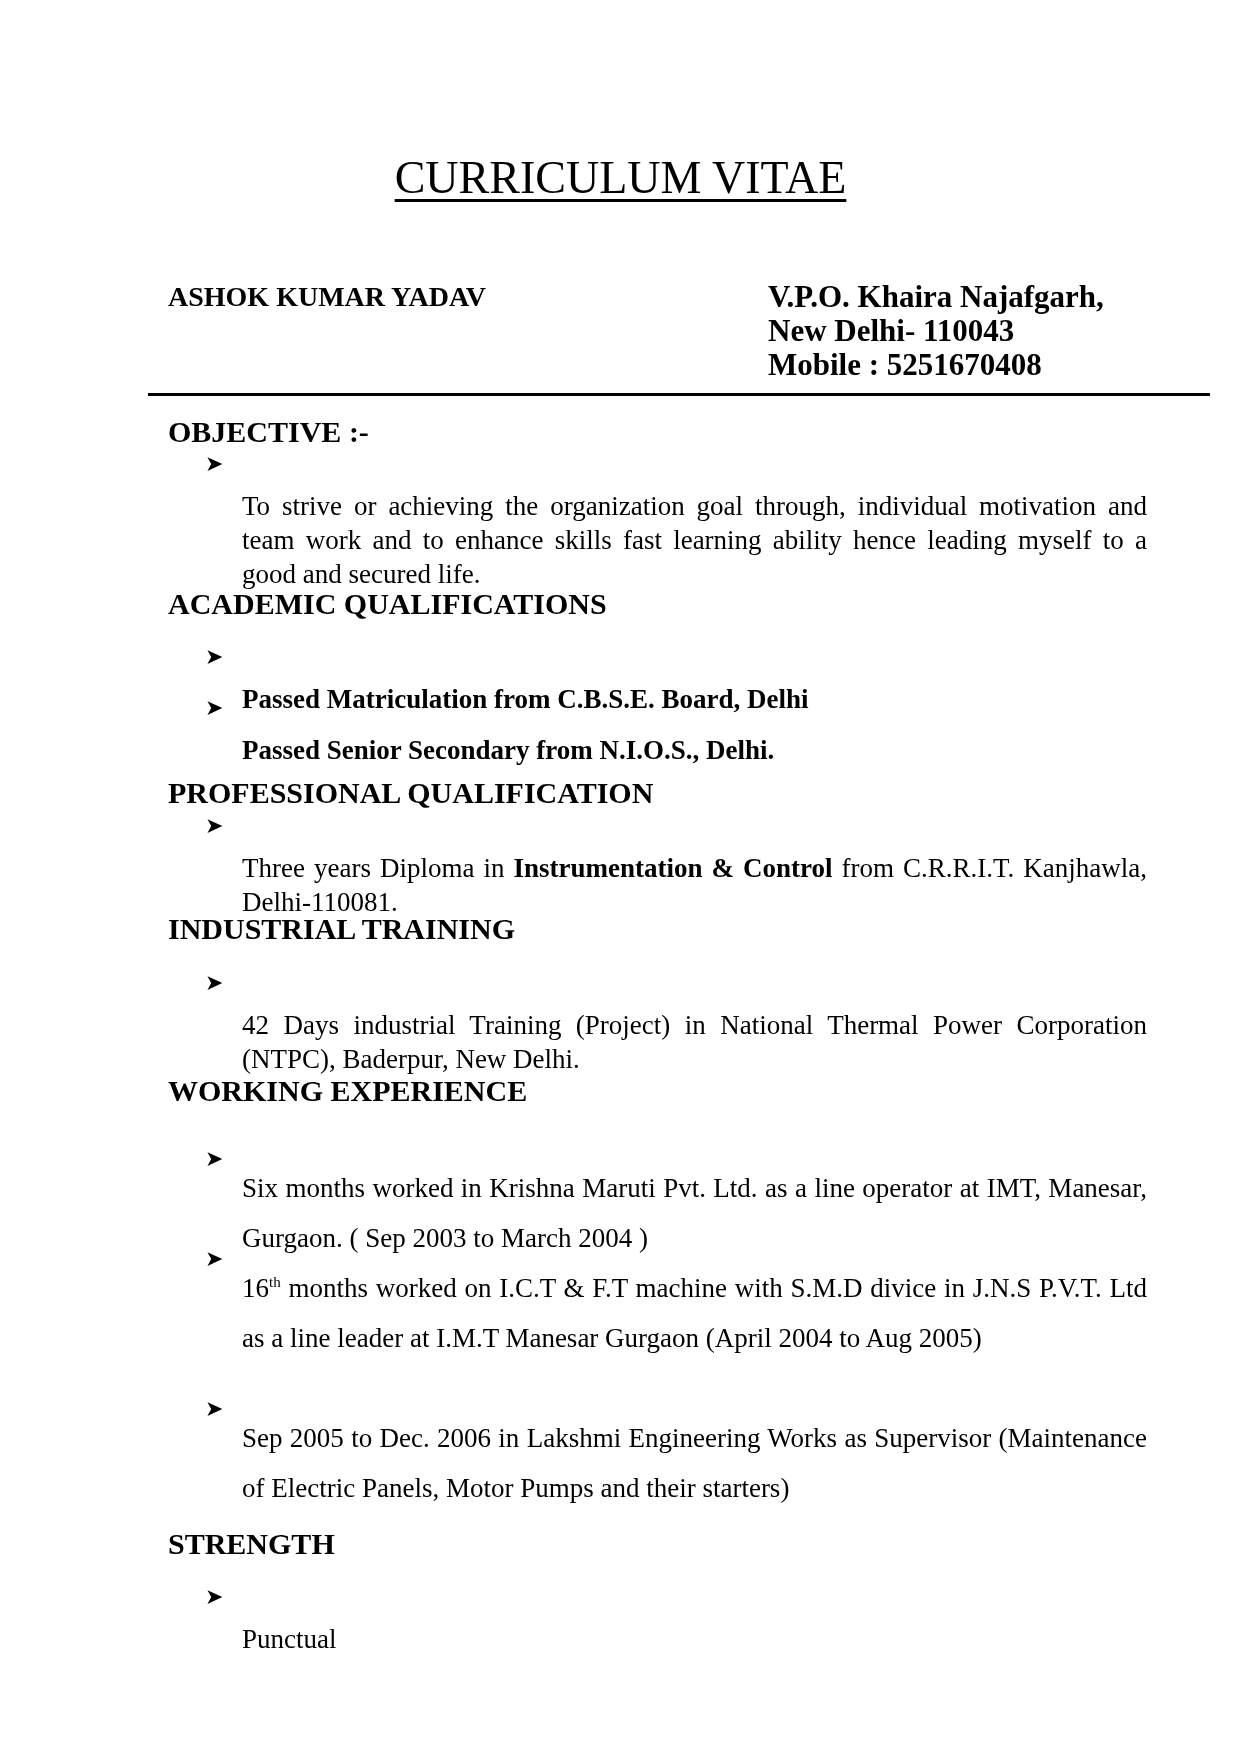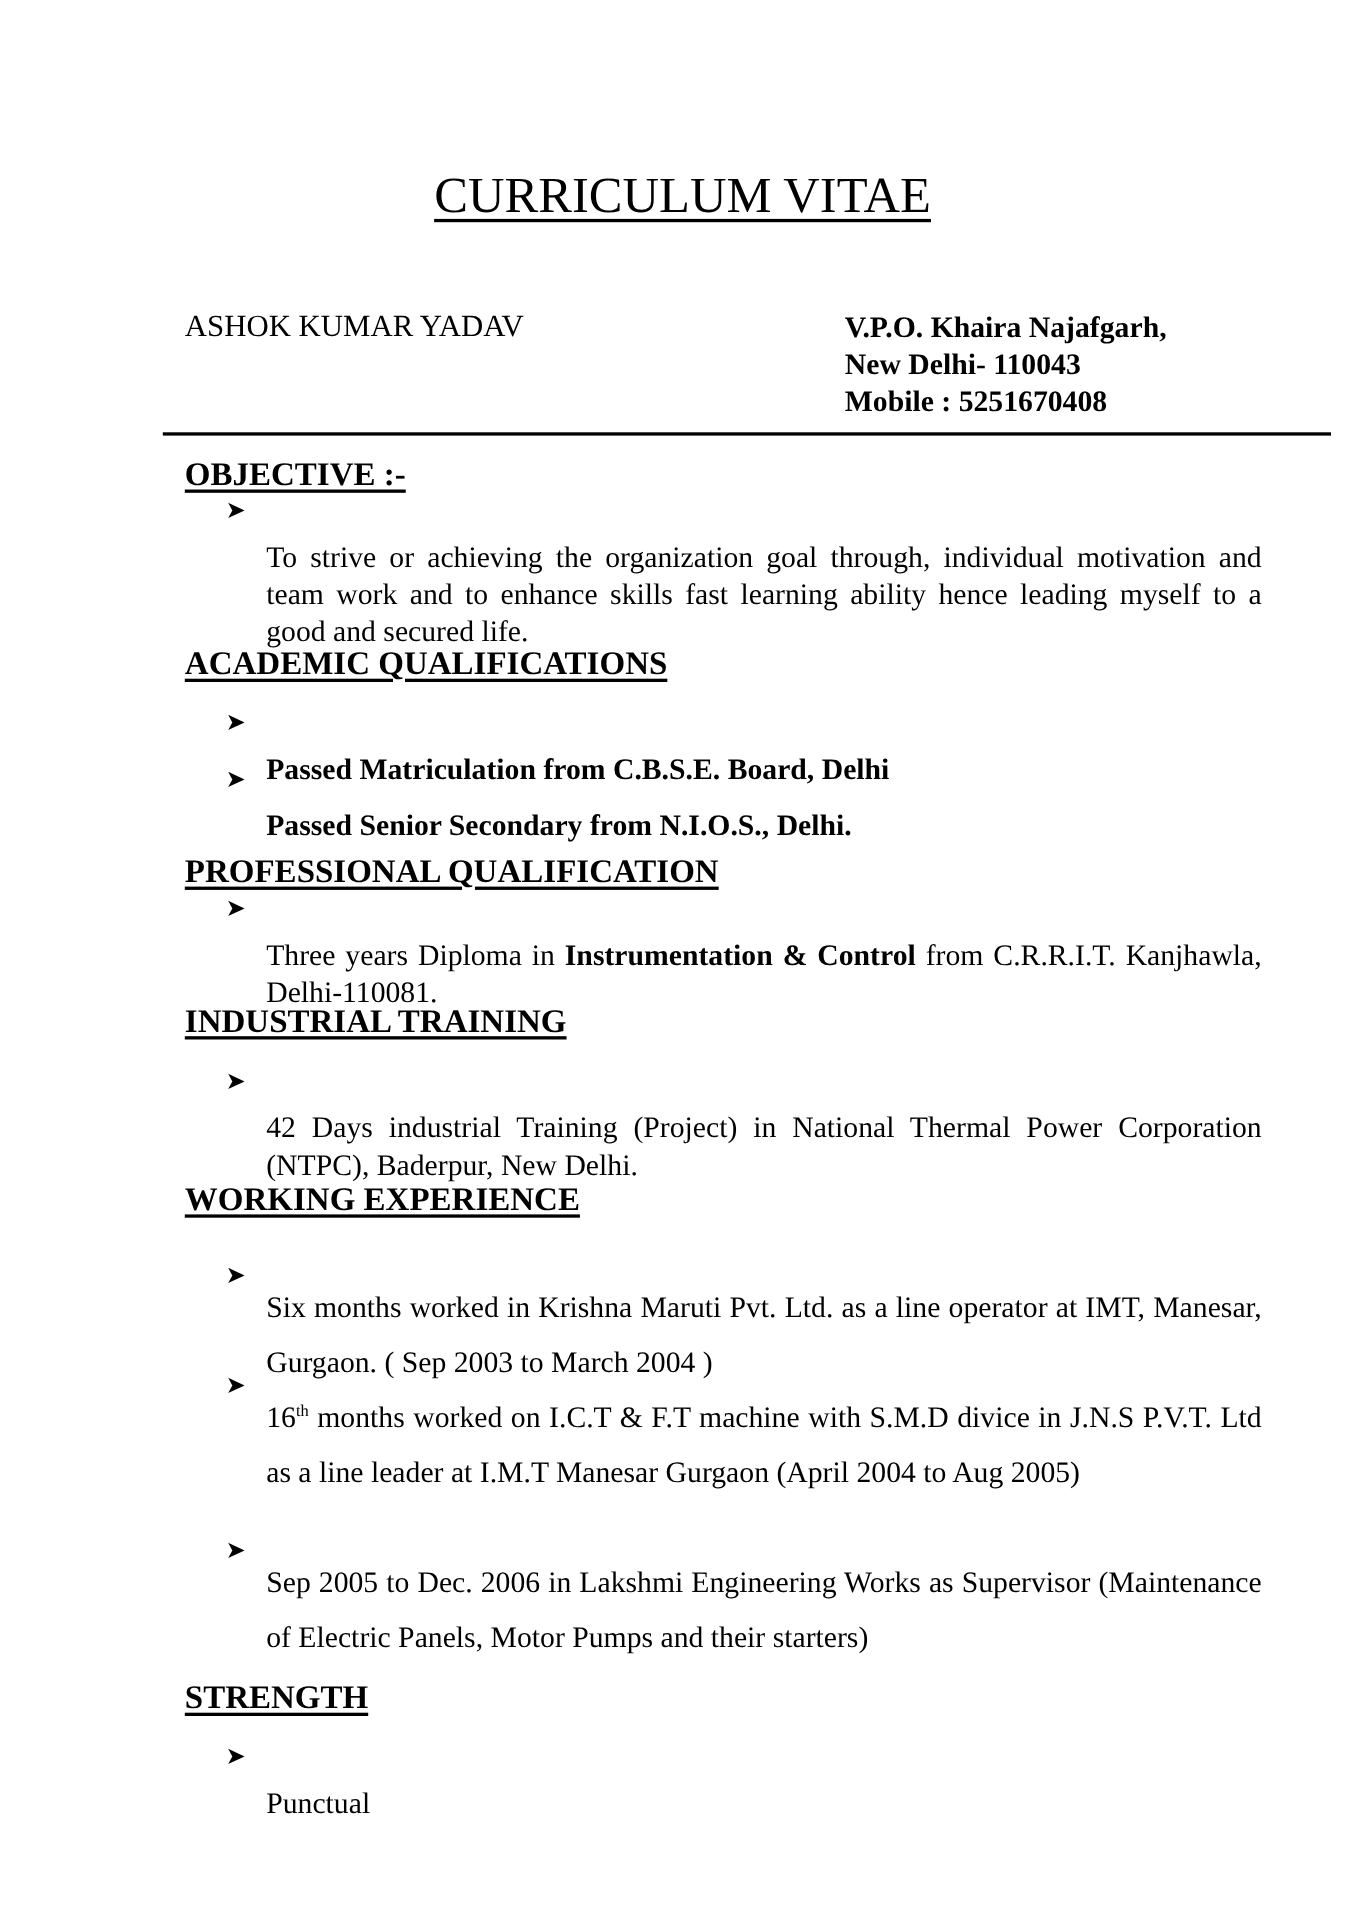--- a/index.html
+++ b/index.html
@@ -7,32 +7,32 @@
       width: 1241px; height: 1753px; position: relative; overflow: hidden;
       font-family: "Liberation Serif", "DejaVu Serif", serif; color: #000;
     }
     .page { position: absolute; left: 0; top: 0; width: 1241px; height: 1753px; }
     .title {
       position: absolute; left: 0; width: 1241px; top: 150px; text-align: center;
       font-size: 46px; line-height: 56px;
     }
     .title span { text-decoration: underline; text-decoration-thickness: 3px; text-underline-offset: 6px; }
     .name {
-      position: absolute; left: 168px; top: 280px; font-weight: normal; font-size: 28px; line-height: 34px;
+      position: absolute; left: 168px; top: 280px; font-weight: bold; font-size: 28px; line-height: 34px;
     }
     .address {
-      position: absolute; left: 768px; top: 280px; font-weight: bold; font-size: 27px; line-height: 34px;
+      position: absolute; left: 768px; top: 280px; font-weight: bold; font-size: 31px; line-height: 34px;
     }
     .address div { white-space: nowrap; }
     .rule {
       position: absolute; left: 148px; top: 393px; width: 1062px; height: 3px; background: #000;
     }
     .heading {
       position: absolute; left: 168px; font-weight: bold; font-size: 30px; line-height: 36px;
-      text-decoration: underline; text-decoration-thickness: 3px; text-underline-offset: 4px;
+      text-decoration-thickness: 3px; text-underline-offset: 4px;
       white-space: nowrap;
     }
     .bullet {
       position: absolute; left: 205px; width: 942px; font-size: 27px;
     }
     .bullet .arrow {
       position: absolute; left: 0; top: 0; width: 22px; font-size: 22px;
     }
     .bullet .text {
       margin-left: 37px; text-align: justify; text-align-last: left; margin-top: 42px;

